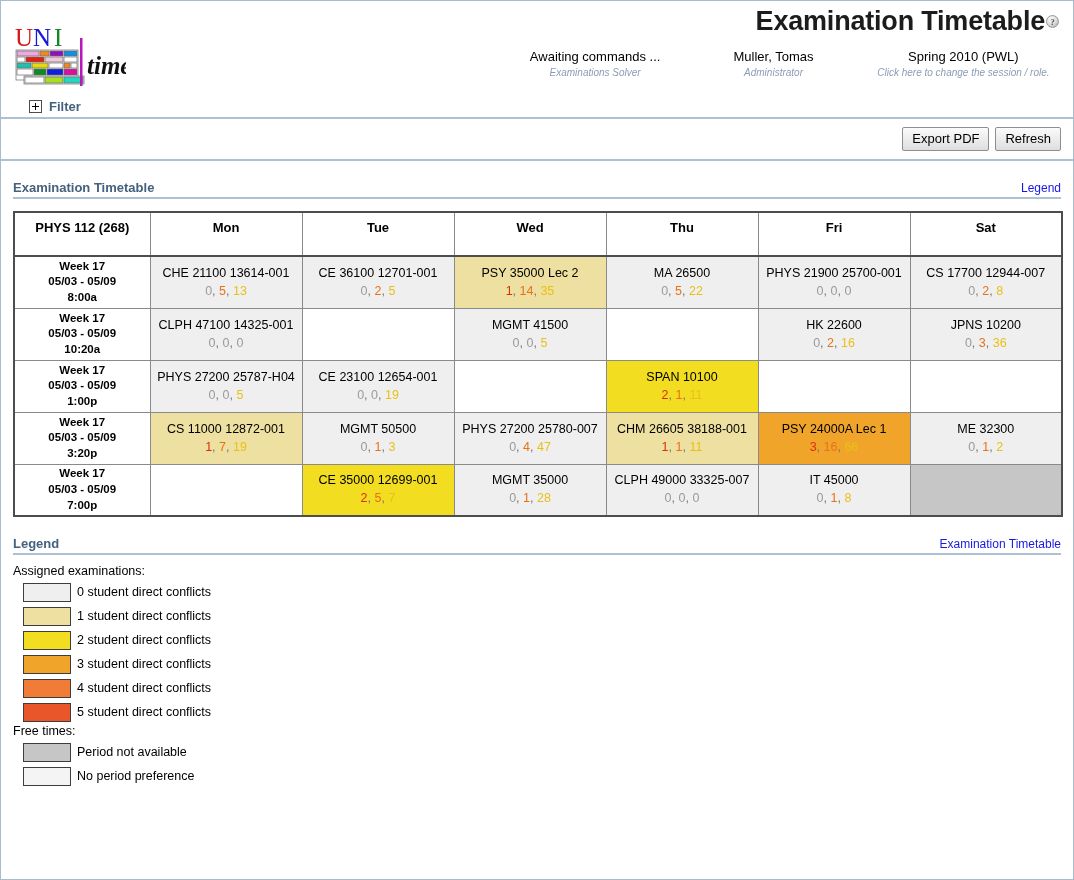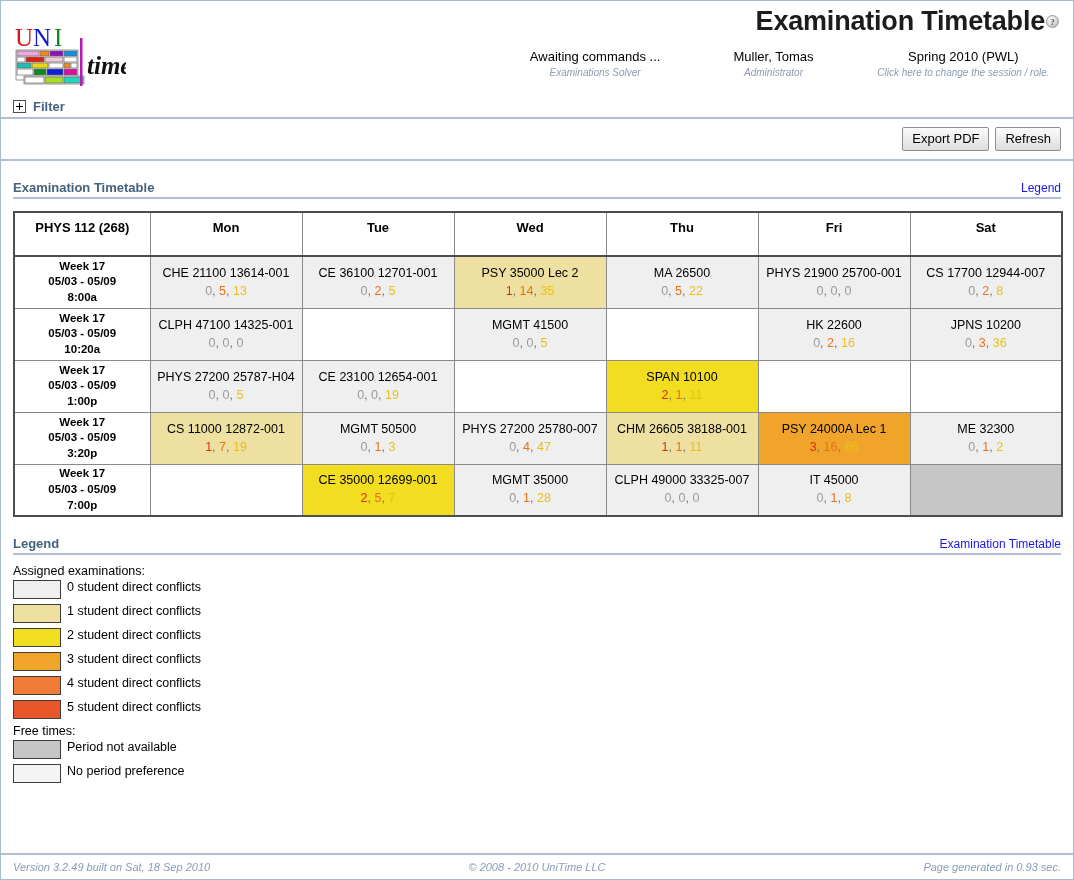--- a/index.html
+++ b/index.html
@@ -89,21 +89,21 @@
     color: #8a9cb5;
     line-height: 1.3;
     white-space: nowrap;
   }
 
   
   .filter-bar {
     display: flex;
     align-items: center;
     gap: 7px;
-    padding: 0 0 3px 12px;
+    padding: 0 0 3px 28px;
     border-bottom: 2px solid #b0c0d4;
     margin: 0 0 0 0;
   }
   .expand-box {
     width: 13px; height: 13px;
     border: 1px solid #4d4d4d;
     background: #fff;
     position: relative;
     display: inline-block;
     flex: 0 0 auto;
@@ -218,21 +218,23 @@
 
   
   .legend-body { padding-top: 9px; }
   .legend-cat {
     font-size: 12.5px;
     color: #000;
     margin: 0 0 2px 0;
   }
   .legend-row {
     display: flex;
+    align-items: center;
     height: 24px;
+    margin-left: 10px;
   }
   .swatch {
     width: 48px; height: 19px;
     border: 1px solid #3d3d3d;
     flex: 0 0 auto;
   }
   .legend-text {
     font-size: 12.5px;
     margin-left: 6px;
     color: #000;
@@ -519,19 +521,14 @@
           <div class="swatch" style="background: rgb(198, 198, 198);"></div>
           <div class="legend-text">Period not available</div>
         </div>
         <div class="legend-row">
           <div class="swatch" style="background: rgb(244, 244, 244);"></div>
           <div class="legend-text">No period preference</div>
         </div>
       </div>
   </div>
 
-  <div class="footer">
-    <span class="fl">Version 3.2.49 built on Sat, 18 Sep 2010</span>
-    <span class="fc">© 2008 - 2010 UniTime LLC</span>
-    <span class="fr">Page generated in 0.93 sec.</span>
-  </div>
 
 </div>
 
 </body></html>

